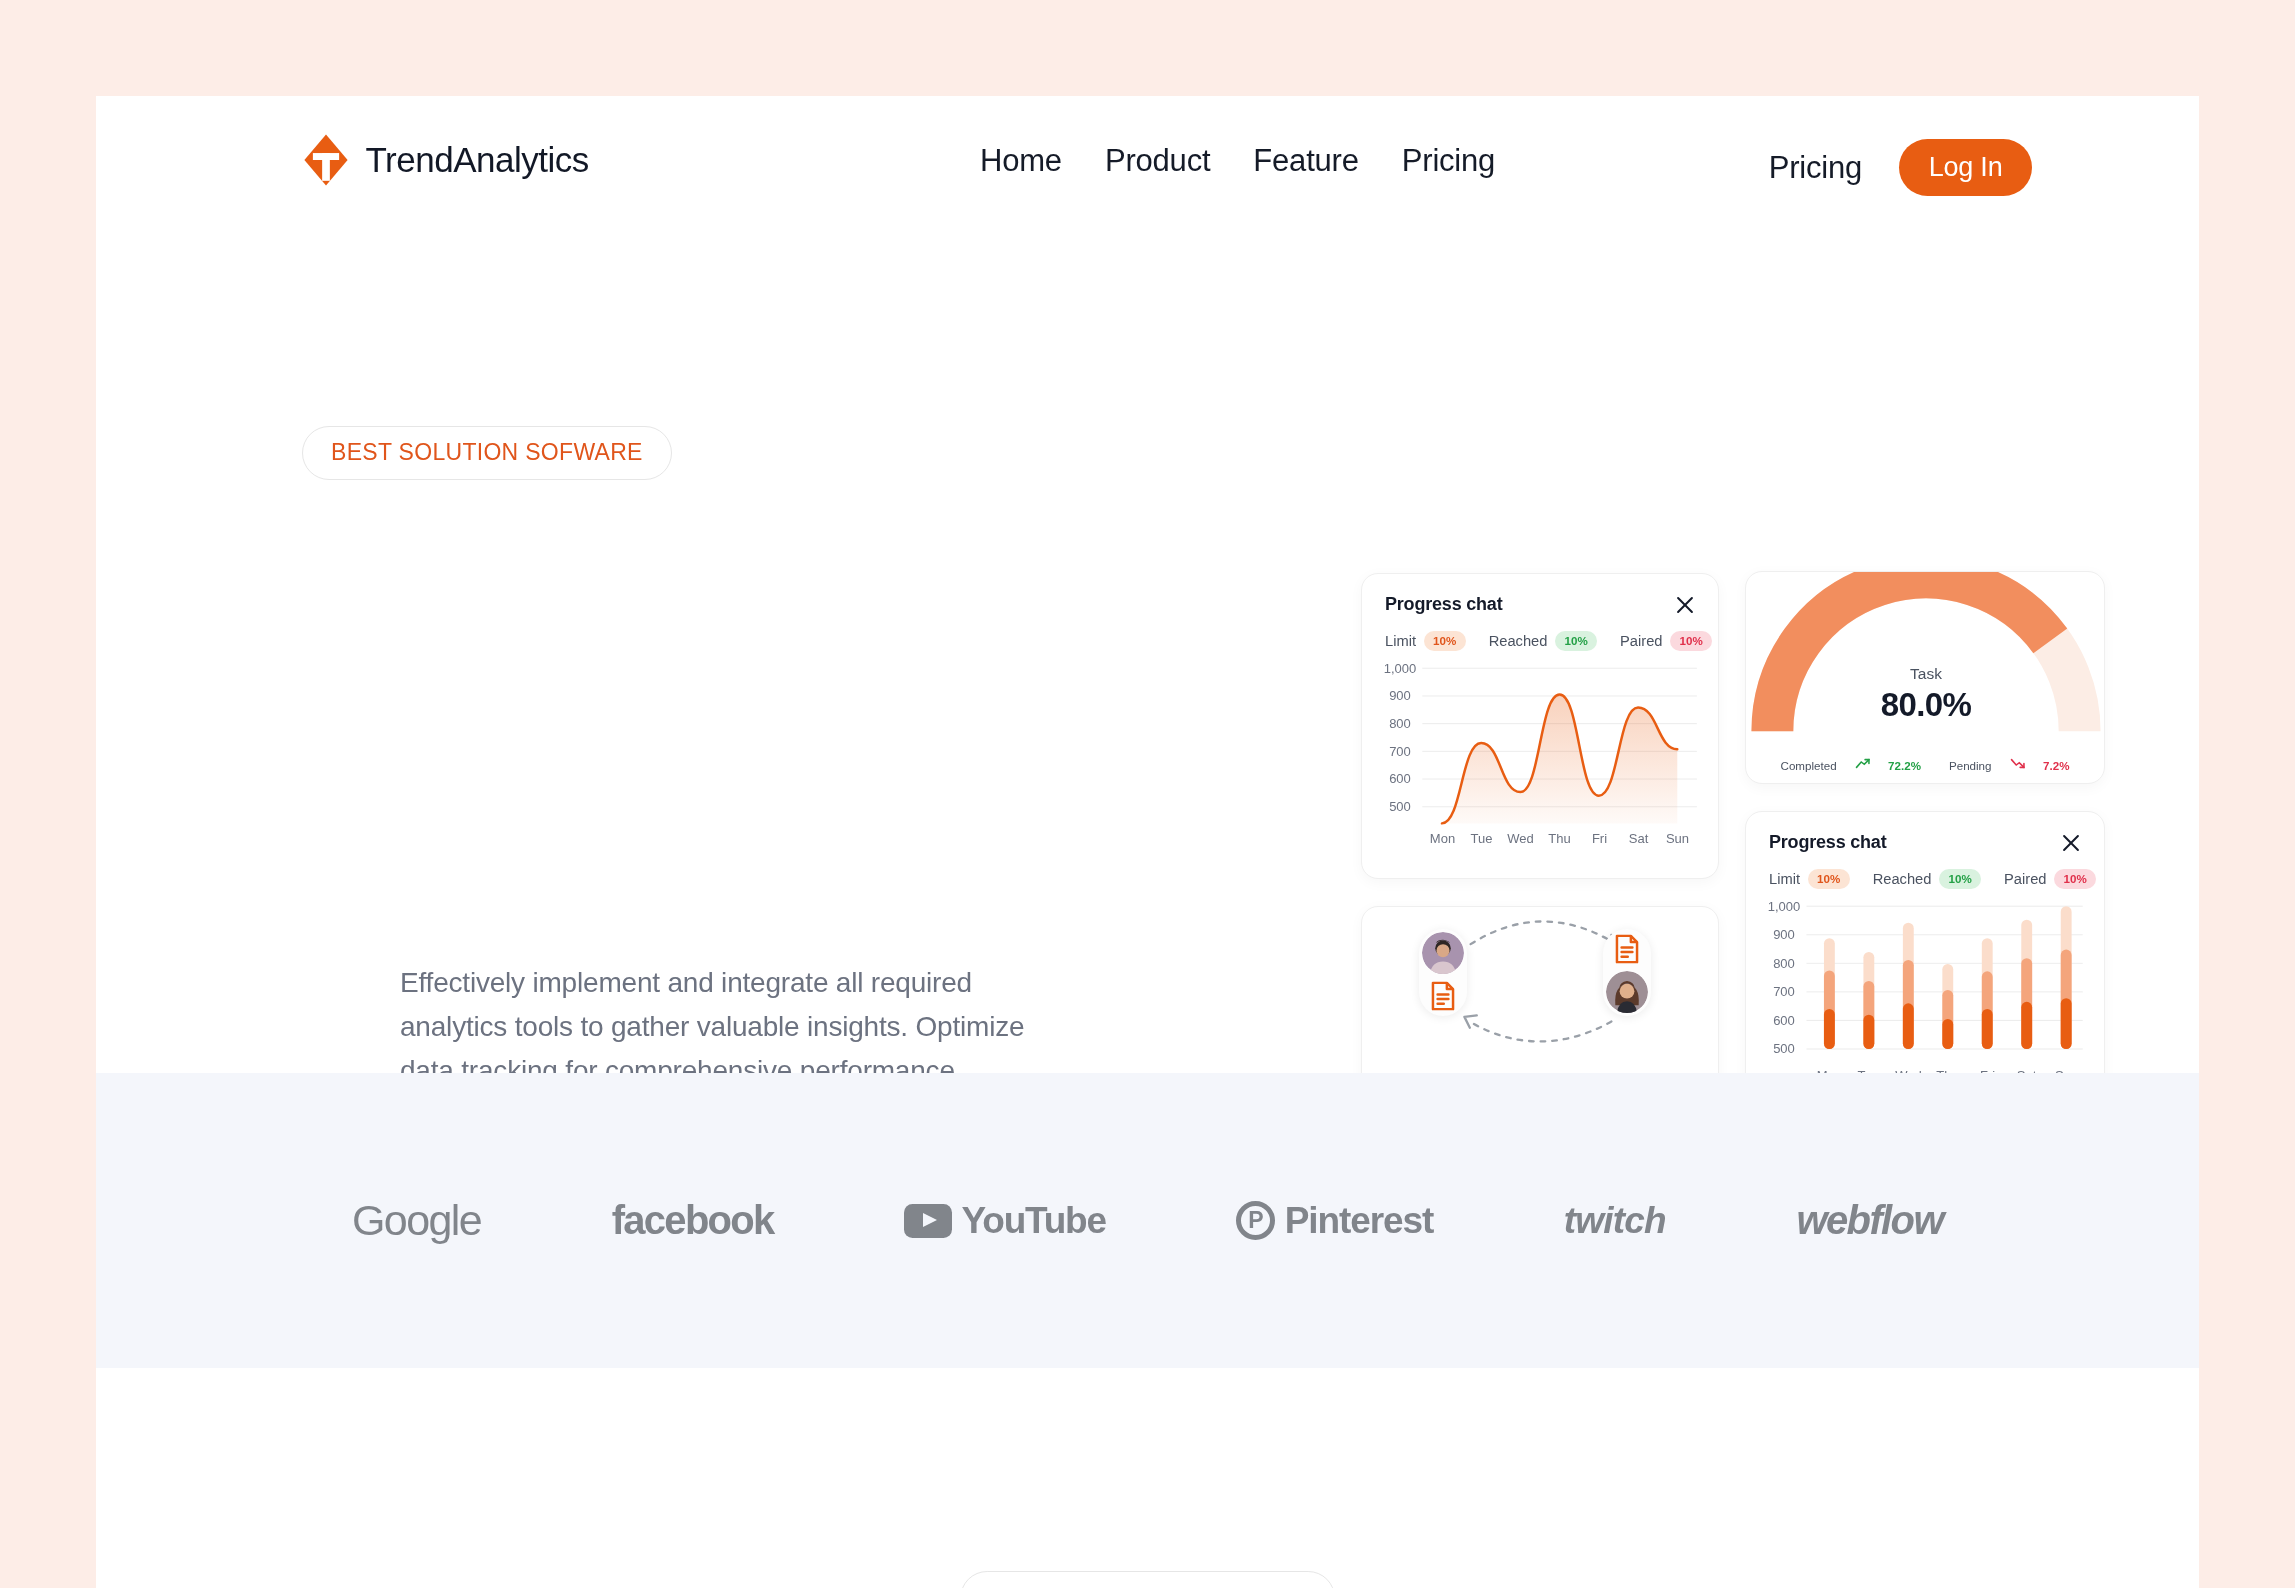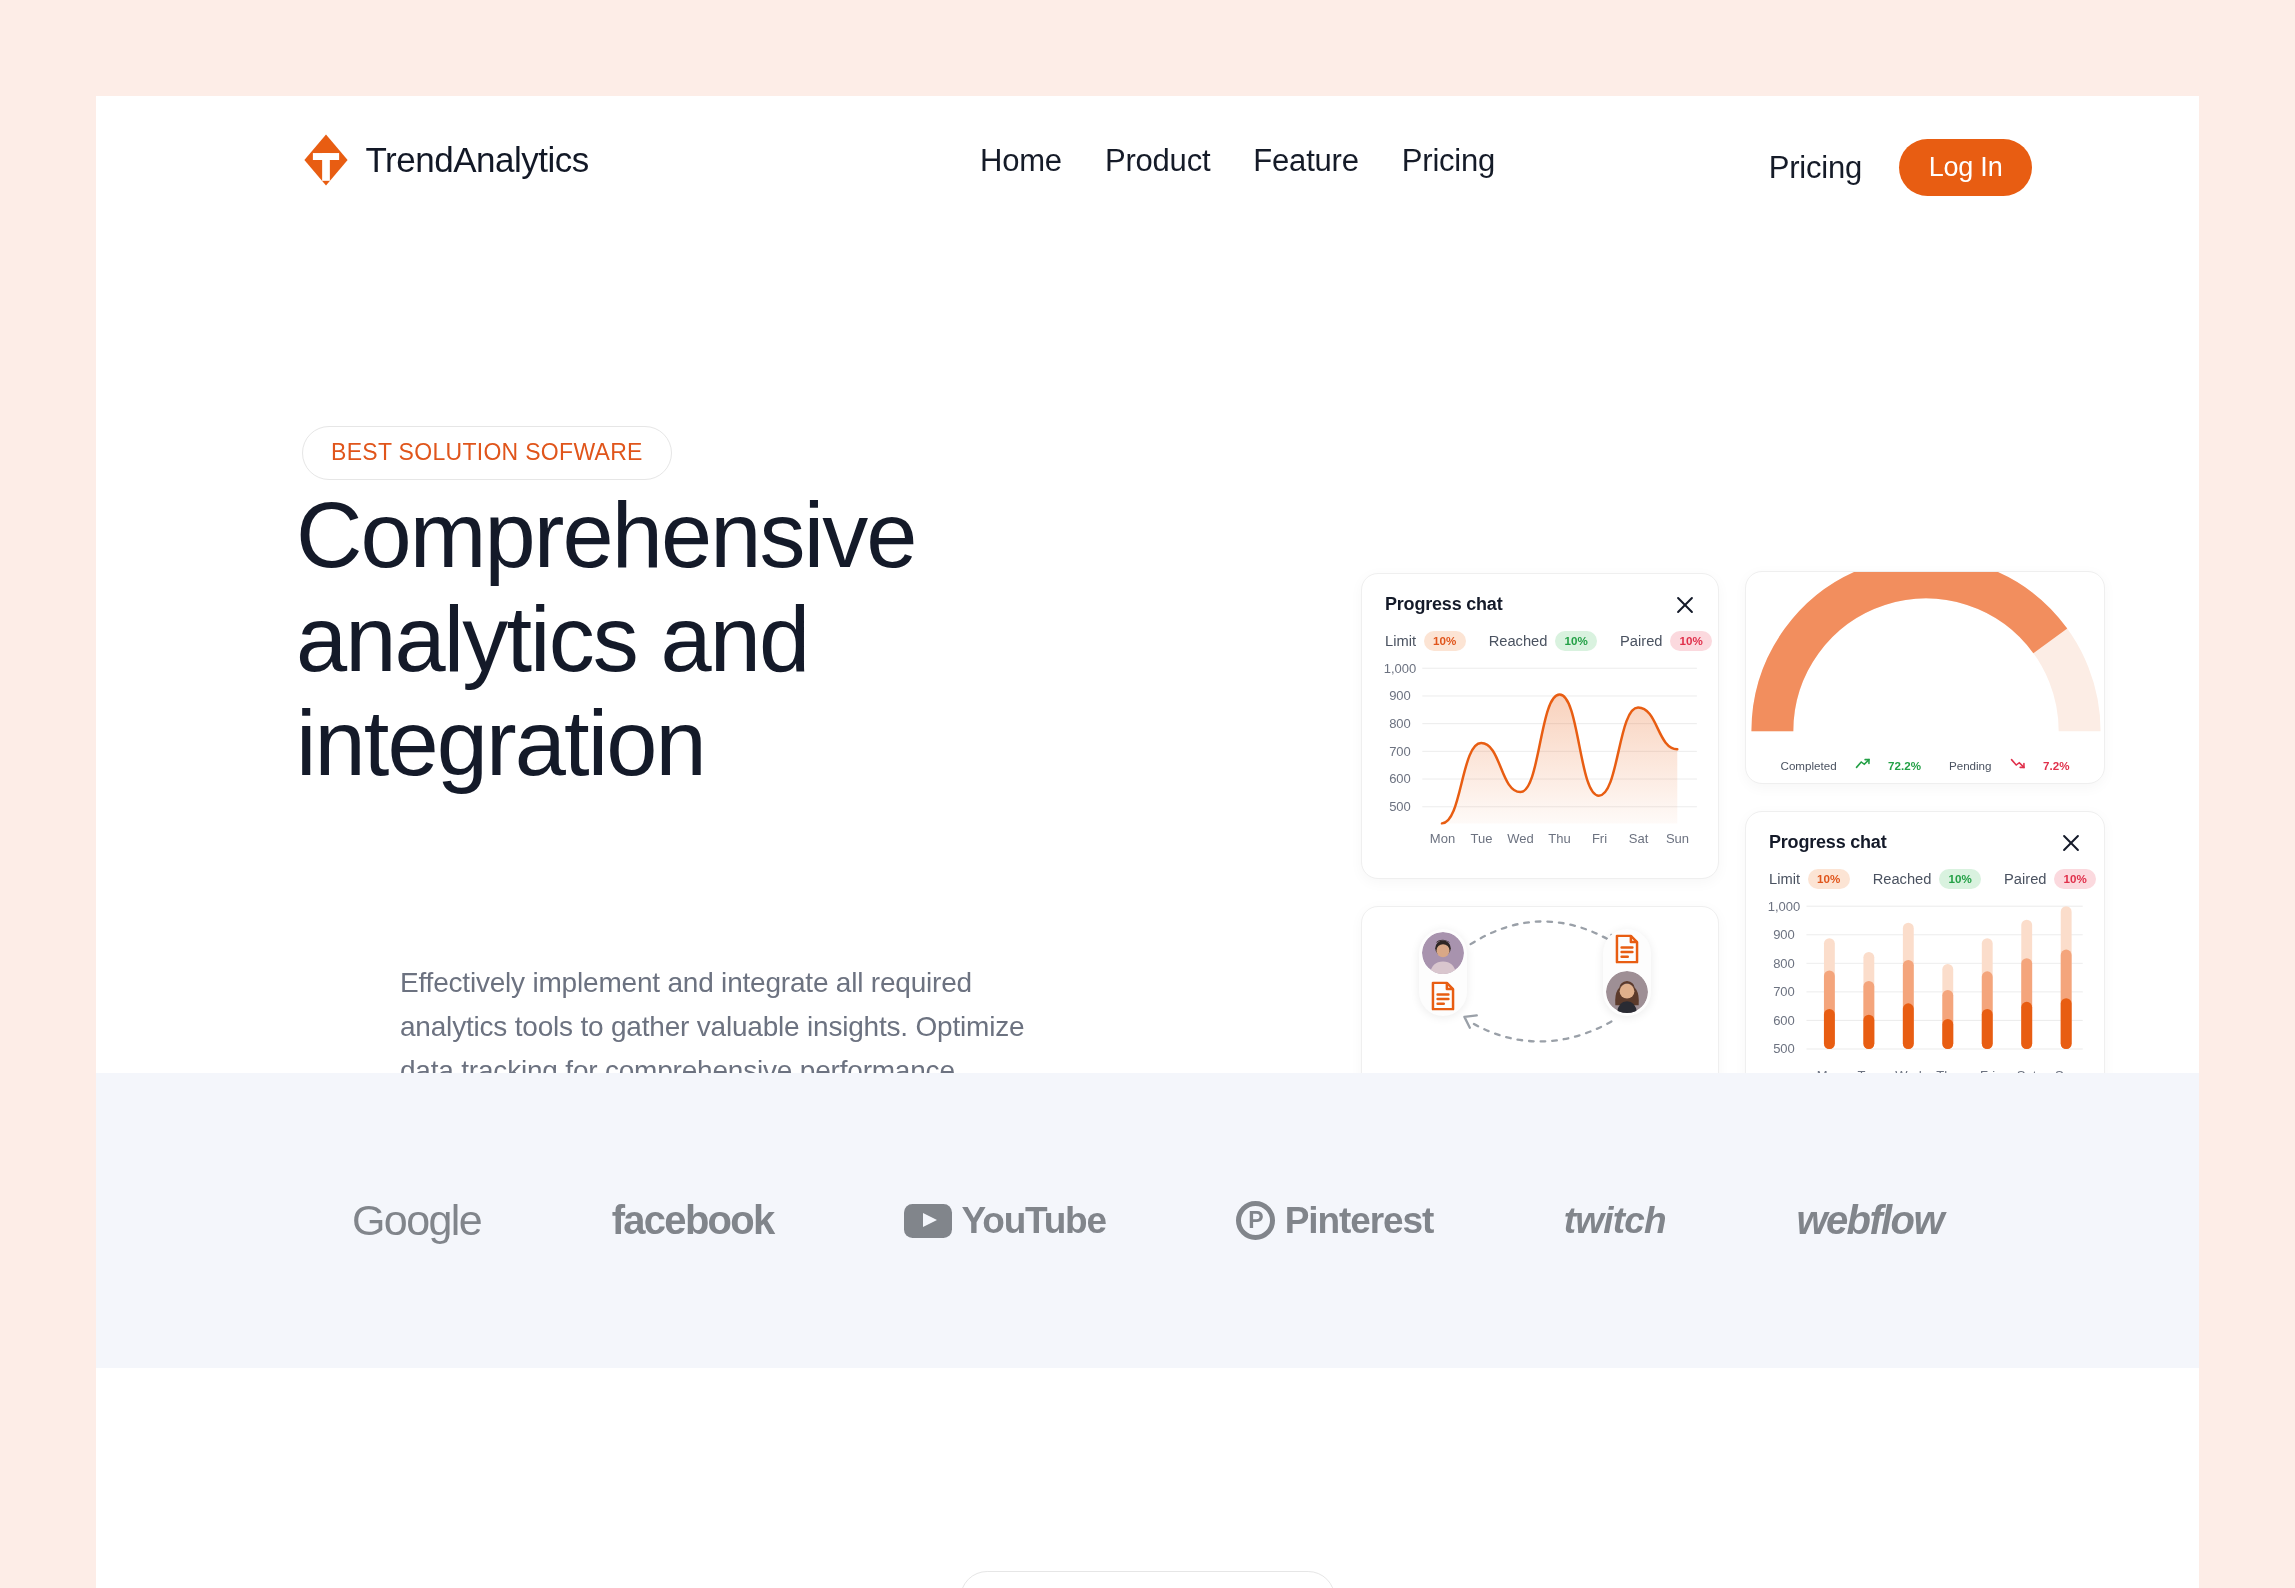--- a/index.html
+++ b/index.html
@@ -214,21 +214,20 @@
     <div class="nav-right">
       <span class="nav-link">Pricing</span>
       <button class="login-btn">Log In</button>
     </div>
   </div>
 
   <div class="hero">
     <div class="badge">
       <span class="badge-text">BEST SOLUTION SOFWARE</span>
     </div>
-    <h1 class="hero-title">Comprehensive analytics and integration</h1>
     <p class="hero-sub">Effectively implement and integrate all required analytics tools to gather valuable insights. Optimize data tracking for comprehensive performance analysis.</p>
     <div class="hero-btns">
       <button class="btn-primary">Get Started</button>
       <button class="btn-ghost">Explore More</button>
     </div>
 
     <div class="card card-line">
       <div class="card-head">
         <span class="card-title">Progress chat</span>
         <span class="close-icon">
@@ -283,20 +282,24 @@
             <div class="x-label" style="left: 272px; top: 169px;">Sun</div>
           </div>
     </div>
 
     <div class="card card-gauge">
       <div class="gauge-wrap">
         <svg viewBox="0 0 464 215" width="360" height="167" style="position:absolute;left:0;top:0;">
           <path d="M34 205 A 198 198 0 0 1 430 205" fill="none" stroke="#FCEDE5" stroke-width="54"></path>
           <path id="gauge-arc" d="M 34 205 A 198 198 0 0 1 392.2 88.6" fill="none" stroke="#F28E5E" stroke-width="54"></path>
         </svg>
+        <div class="gauge-center">
+          <div class="gauge-task">Task</div>
+          <div class="gauge-val">80.0%</div>
+        </div>
       </div>
       <div class="gauge-foot">
         <span class="gf-item">
           <span class="gf-label">Completed</span>
           <span>
             <svg viewBox="0 0 20 14" width="15.5" height="11">
                   <path d="M2 12 L8 5 L12 8 L18 2" stroke="#23A046" stroke-width="2" fill="none" stroke-linecap="round"></path>
                   <path d="M13 2 H18 V7" stroke="#23A046" stroke-width="2" fill="none" stroke-linecap="round"></path>
                 </svg>
           </span>

